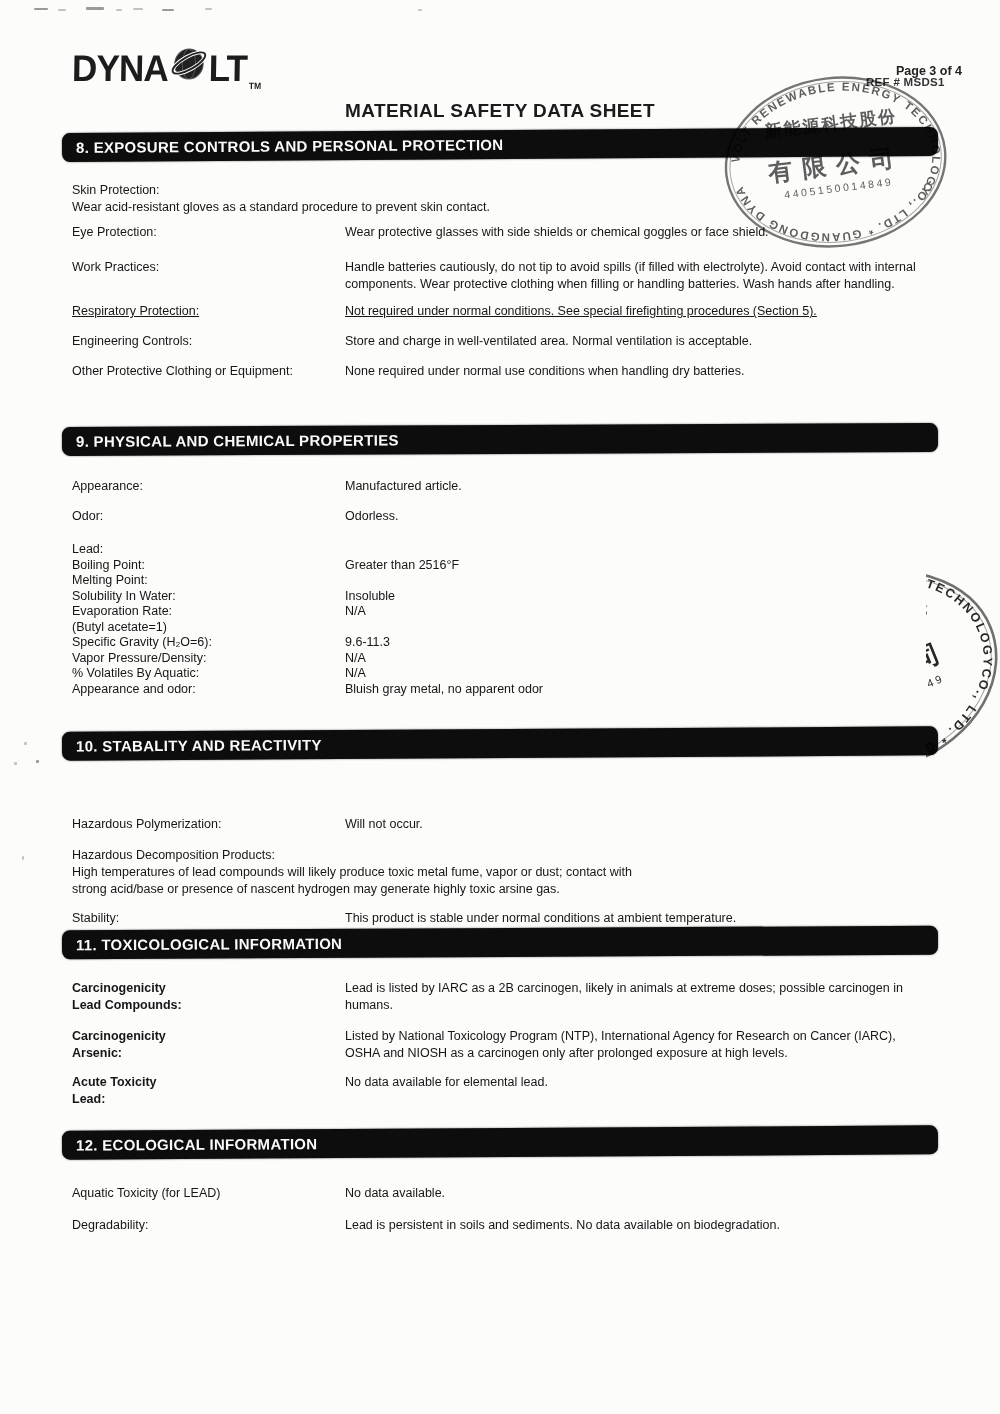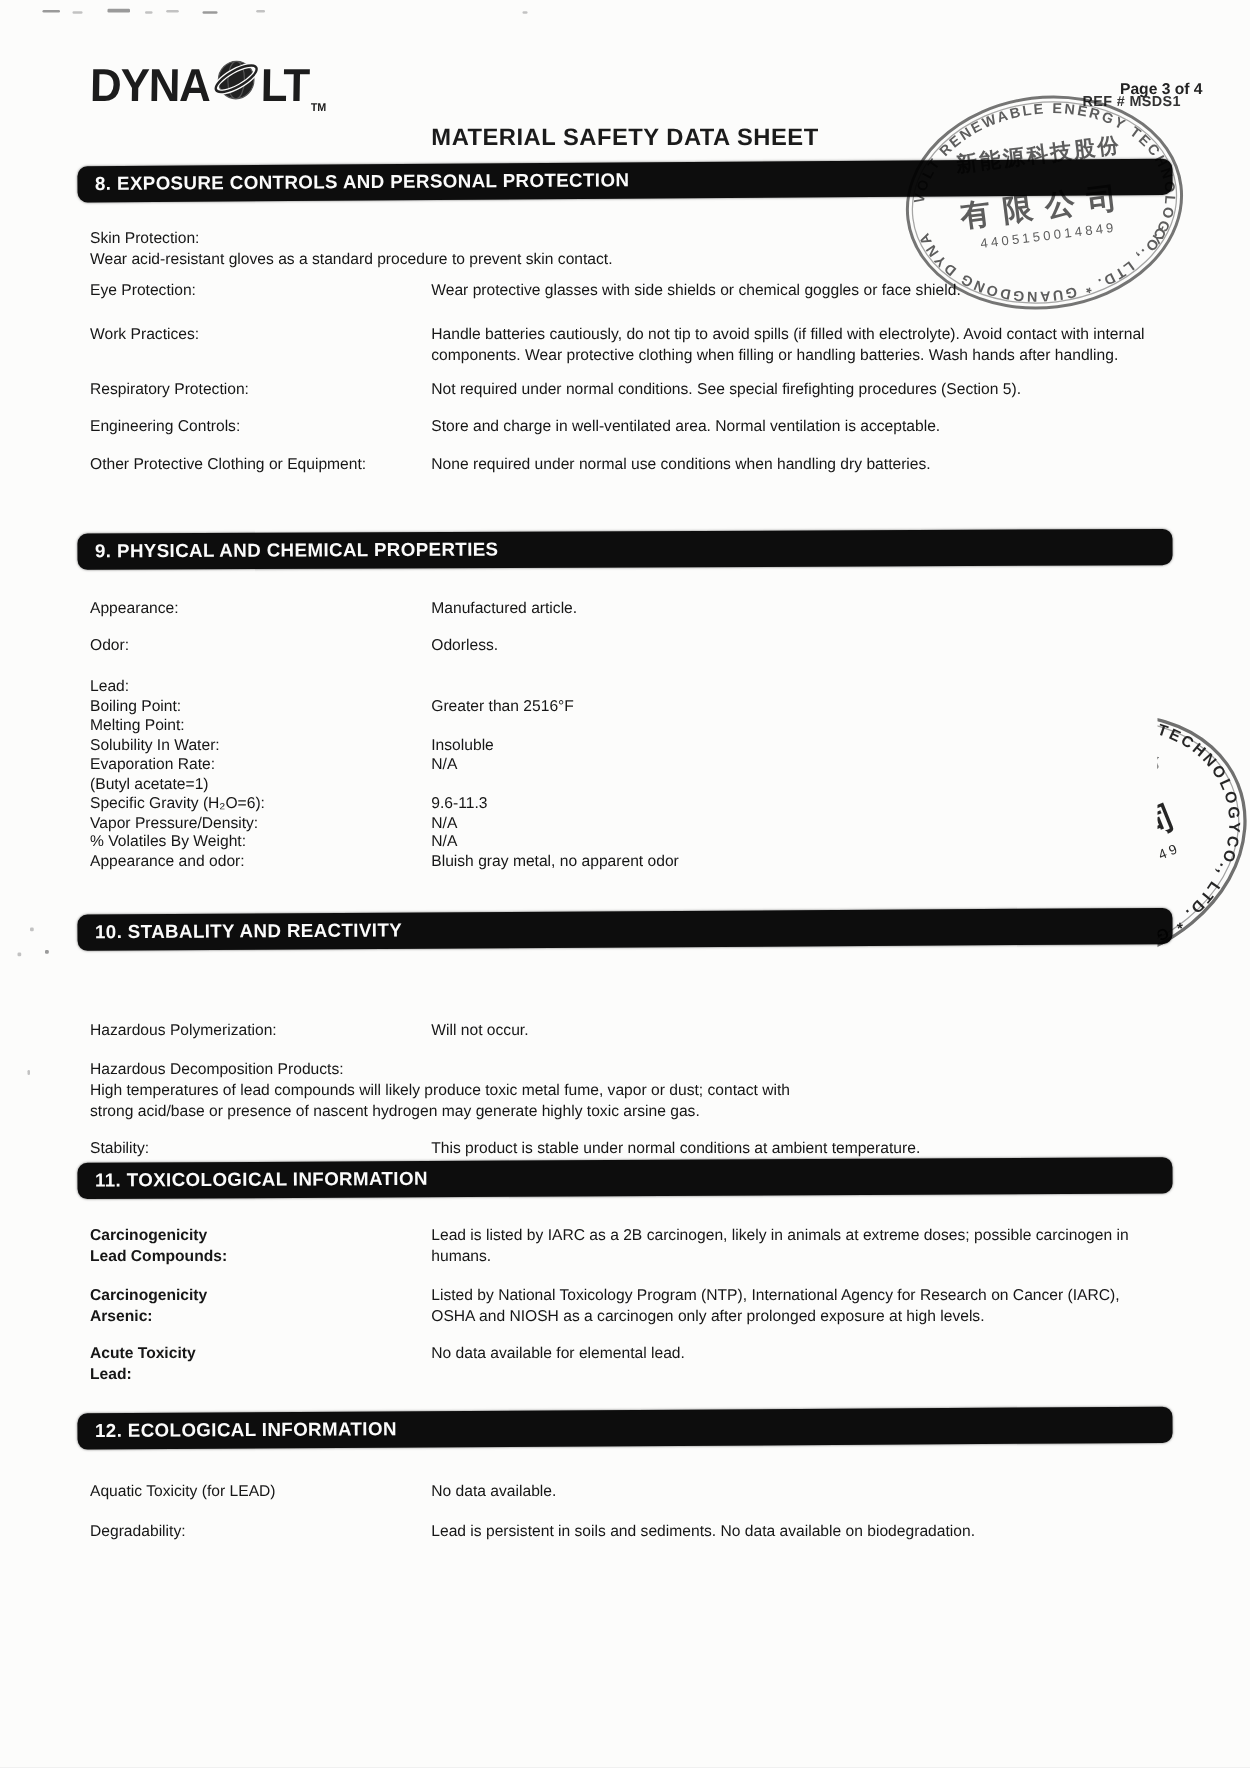--- a/index.html
+++ b/index.html
@@ -84,21 +84,21 @@
       <span class="val">Wear acid-resistant gloves as a standard procedure to prevent skin contact.</span>
     </div>
     <div class="row" style="margin-bottom:18px;">
       <span class="lbl">Eye Protection:</span>
       <span class="val">Wear protective glasses with side shields or chemical goggles or face shield.</span>
     </div>
     <div class="row" style="margin-bottom:10px;">
       <span class="lbl">Work Practices:</span>
       <span class="val">Handle batteries cautiously, do not tip to avoid spills (if filled with electrolyte). Avoid contact with internal components. Wear protective clothing when filling or handling batteries. Wash hands after handling.</span>
     </div>
-    <div class="row" style="margin-bottom:13px;">
+    <div class="row" style="margin-bottom:13px;text-decoration:underline;">
       <span class="lbl">Respiratory Protection:</span>
       <span class="val">Not required under normal conditions. See special firefighting procedures (Section 5).</span>
     </div>
     <div class="row" style="margin-bottom:13px;">
       <span class="lbl">Engineering Controls:</span>
       <span class="val">Store and charge in well-ventilated area. Normal ventilation is acceptable.</span>
     </div>
     <div class="row">
       <span class="lbl">Other Protective Clothing or Equipment:</span>
       <span class="val">None required under normal use conditions when handling dry batteries.</span>
@@ -141,21 +141,21 @@
       </div>
       <div class="row">
         <span class="lbl">Specific Gravity (H₂O=6):</span>
         <span class="val">9.6-11.3</span>
       </div>
       <div class="row">
         <span class="lbl">Vapor Pressure/Density:</span>
         <span class="val">N/A</span>
       </div>
       <div class="row">
-        <span class="lbl">% Volatiles By Weight:</span>
+        <span class="lbl">% Volatiles By Aquatic:</span>
         <span class="val">N/A</span>
       </div>
       <div class="row">
         <span class="lbl">Appearance and odor:</span>
         <span class="val">Bluish gray metal, no apparent odor</span>
       </div>
     </div>
   </div>
 
   <div class="sec-bar" style="top:729px;transform:rotate(-0.35deg);">10. STABALITY AND REACTIVITY</div>

